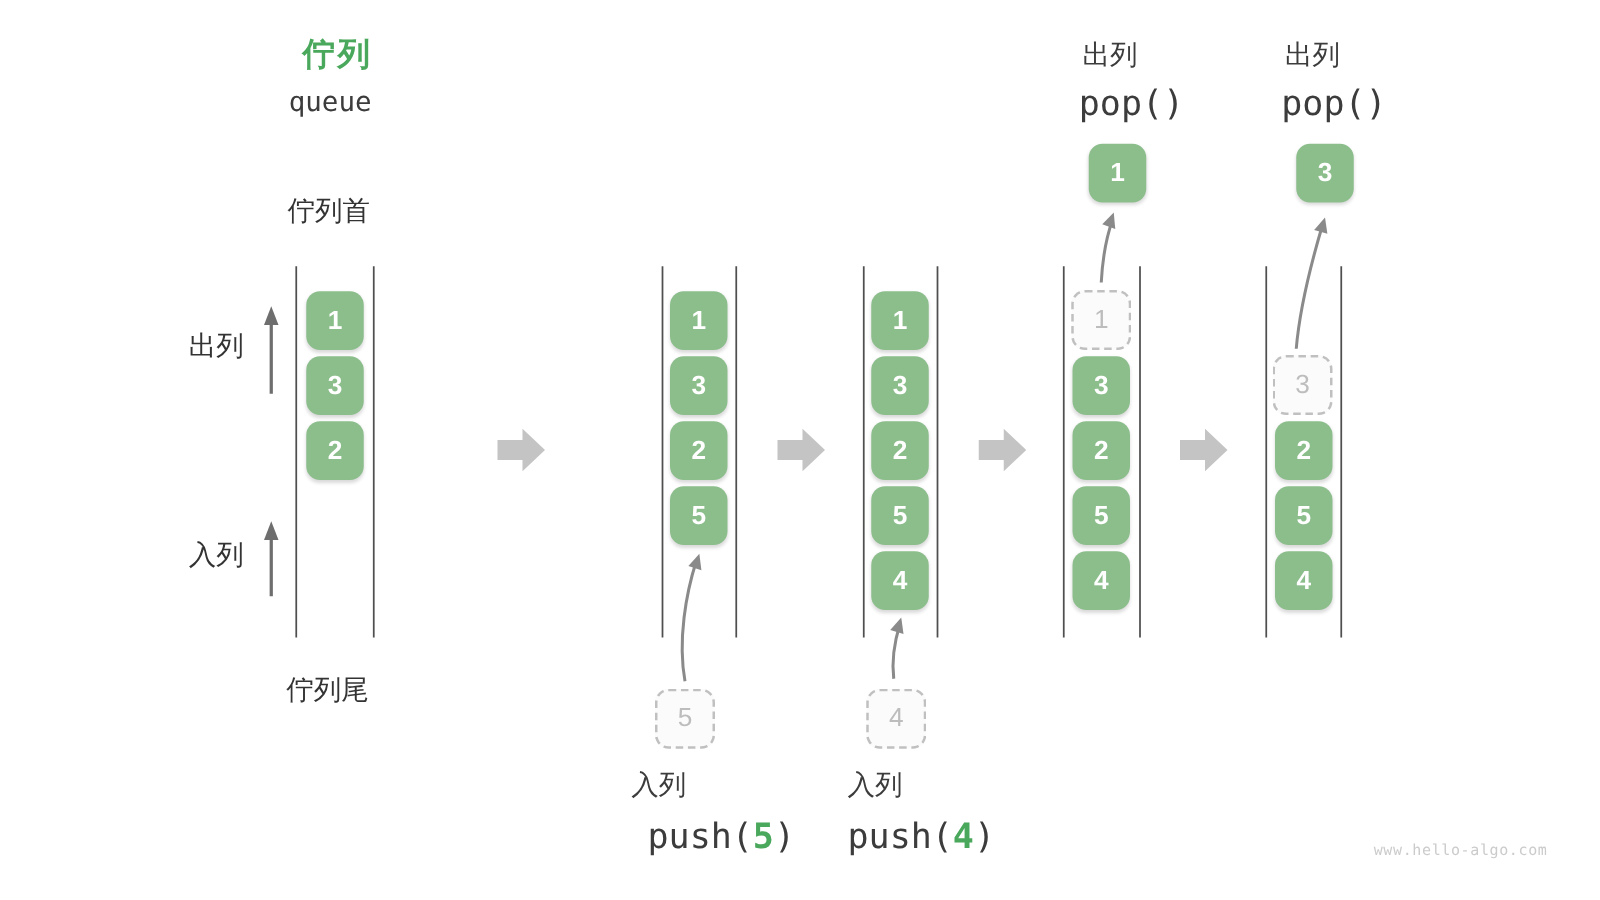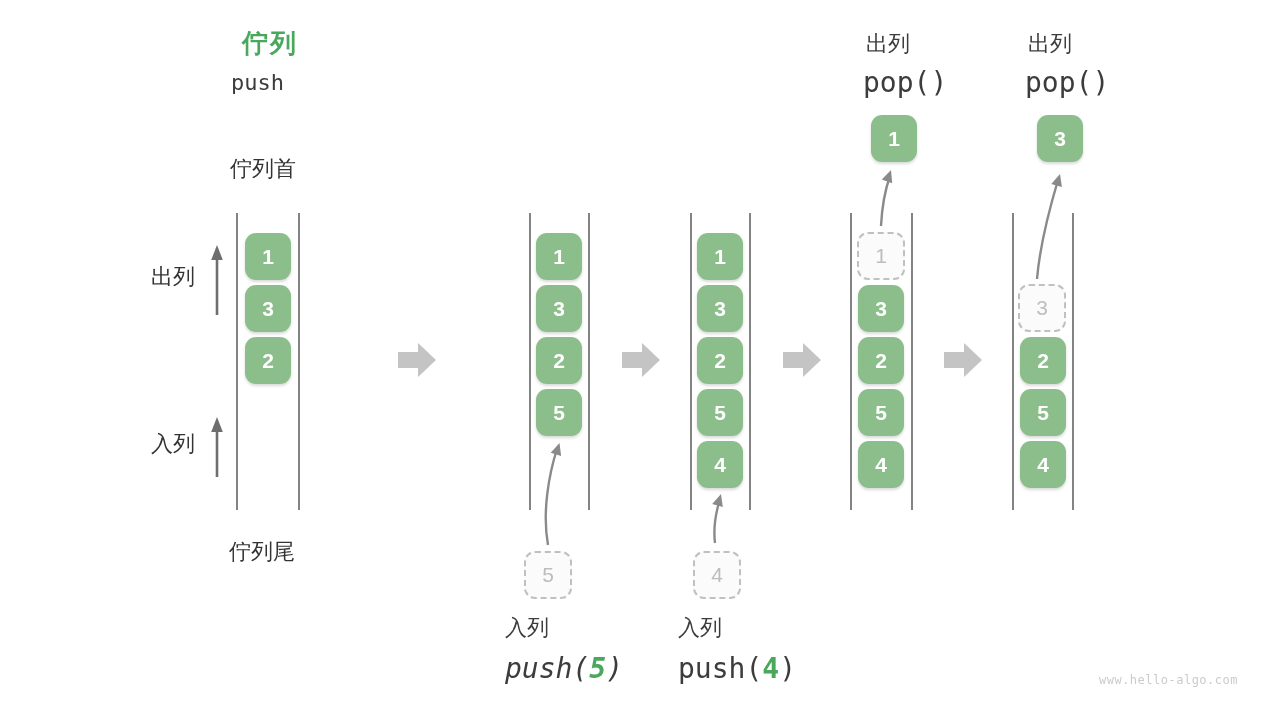--- a/index.html
+++ b/index.html
@@ -69,21 +69,21 @@
       <path d="M 881 226 C 882 207, 885 190, 890 176"></path>
       <polygon points="891,170 892.2,183.2 881.8,179.4" fill="#8A8A8A" stroke="none"></polygon>
     </g>
     <g stroke="#8A8A8A" stroke-width="2.4" fill="none">
       <path d="M 1037 279 C 1040 243, 1050 207, 1058 180"></path>
       <polygon points="1060,174 1061.9,187 1051.3,184" fill="#8A8A8A" stroke="none"></polygon>
     </g>
   </svg>
 
   <div class="txt title-zh" style="left:242px;top:28px;">佇列</div>
-  <div class="txt mono" style="left:231px;top:70px;font-size:22px;">push</div>
+  <div class="txt mono" style="left:231px;top:70px;font-size:22px;">queue</div>
 
   <div class="txt bold" style="left:230px;top:156px;">佇列首</div>
   <div class="txt bold" style="left:229px;top:539px;">佇列尾</div>
   <div class="txt bold" style="left:151px;top:264px;">出列</div>
   <div class="txt bold" style="left:151px;top:431px;">入列</div>
 
   <div class="cell" style="left:245px;top:233px;">1</div>
   <div class="cell" style="left:245px;top:285px;">3</div>
   <div class="cell" style="left:245px;top:337px;">2</div>
 
@@ -112,20 +112,20 @@
   <div class="cell" style="left:1020px;top:389px;">5</div>
   <div class="cell" style="left:1020px;top:441px;">4</div>
   <div class="cell" style="left:1037px;top:115px;">3</div>
 
   <div class="txt" style="left:866px;top:31px;">出列</div>
   <div class="txt mono code" style="left:863px;top:66px;">pop()</div>
   <div class="txt" style="left:1028px;top:31px;">出列</div>
   <div class="txt mono code" style="left:1025px;top:66px;">pop()</div>
 
   <div class="txt" style="left:505px;top:615px;">入列</div>
-  <div class="txt mono code" style="left:505px;top:652px;font-style:italic;"><span>push(</span><span class="arg accent">5</span><span>)</span></div>
+  <div class="txt mono code" style="left:518px;top:652px;"><span>push(</span><span class="arg accent">5</span><span>)</span></div>
 
   <div class="txt" style="left:678px;top:615px;">入列</div>
   <div class="txt mono code" style="left:678px;top:652px;"><span>push(</span><span class="arg accent">4</span><span>)</span></div>
 
   <div class="txt mono watermark" style="left:1078px;top:673px;width:160px;text-align:right;">www.hello-algo.com</div>
 
 </div>
 
 </body></html>

